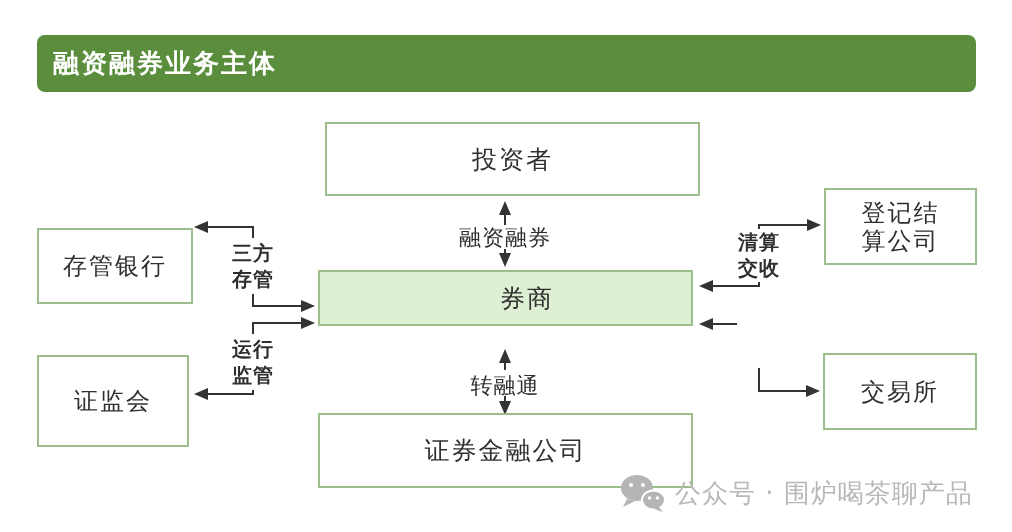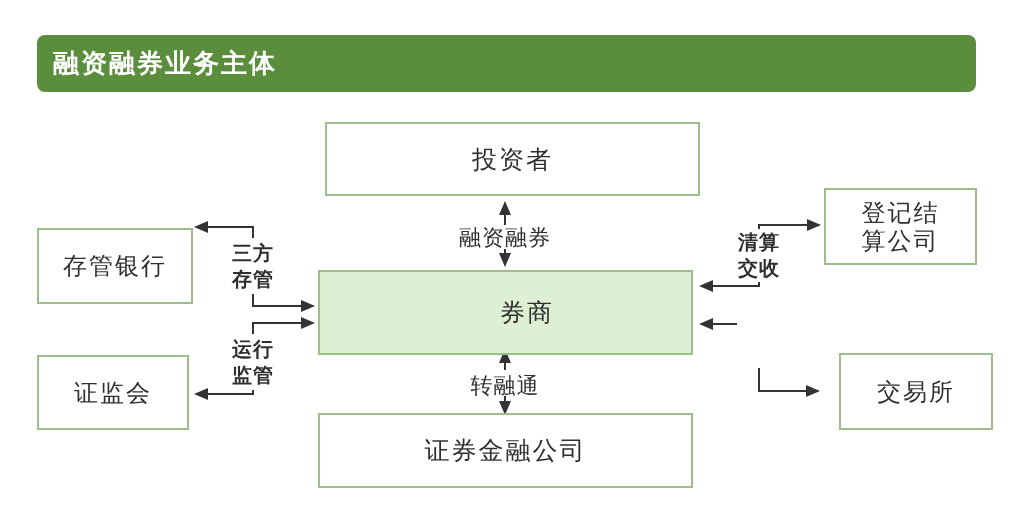--- a/index.html
+++ b/index.html
@@ -17,26 +17,26 @@
     color:#ffffff;font-size:26px;font-weight:bold;letter-spacing:2px;
   }
   
   .node{
     box-sizing:border-box;border:2px solid #9dbd8d;background:#ffffff;
     display:flex;align-items:center;justify-content:center;text-align:center;
     font-size:25px;letter-spacing:2px;color:#2f2f2f;z-index:1;
   }
   .node.fill{background:#def0d4;}
   .node-investor{left:325px;top:122px;width:375px;height:74px;}
-  .node-broker{left:318px;top:270px;width:375px;height:85px;padding-left:43px;}
+  .node-broker{left:318px;top:270px;width:375px;height:56px;padding-left:43px;}
   .node-secfin{left:318px;top:413px;width:375px;height:75px;}
   .node-custodian{left:37px;top:188px;width:156px;height:76px;font-size:24px;margin-top:40px;}
-  .node-csrc{left:37px;top:355px;width:152px;height:75px;font-size:24px;}
+  .node-csrc{left:37px;top:355px;width:152px;height:92px;font-size:24px;}
   .node-registration{left:824px;top:188px;width:153px;height:77px;font-size:24px;line-height:28px;}
-  .node-exchange{left:823px;top:353px;width:154px;height:77px;font-size:24px;margin-left:16px;}
+  .node-exchange{left:823px;top:353px;width:154px;height:77px;font-size:24px;}
   .two-line span{display:block;}
   
   .edge-label{
     text-align:center;font-size:22px;letter-spacing:1px;color:#2f2f2f;z-index:2;
   }
   .edge-label.small{font-size:20px;line-height:26px;font-weight:bold;}
   .lbl-rzrq{left:425px;top:223px;width:160px;}
   .lbl-zrt{left:425px;top:371px;width:160px;}
   .lbl-sfcg{left:213px;top:240px;width:80px;}
   .lbl-yxjg{left:213px;top:336px;width:80px;}
@@ -132,14 +132,27 @@
     <span>运行</span>
     <span>监管</span>
   </div>
 
   <div class="abs edge-label small two-line lbl-qsjs">
     <span>清算</span>
     <span>交收</span>
   </div>
 
 
+  <div class="abs watermark">
+    <svg width="48" height="38" viewBox="0 0 48 38">
+      <ellipse cx="19" cy="14" rx="16" ry="13" fill="#b5b5b5"></ellipse>
+      <polygon points="9,25 5,33 17,27" fill="#b5b5b5"></polygon>
+      <circle cx="13" cy="11" r="2" fill="#ffffff"></circle>
+      <circle cx="25" cy="11" r="2" fill="#ffffff"></circle>
+      <ellipse cx="35.5" cy="26" rx="11.5" ry="9.5" fill="#b5b5b5" stroke="#ffffff" stroke-width="2"></ellipse>
+      <polygon points="41,33 45,38 36,35" fill="#b5b5b5"></polygon>
+      <circle cx="31.5" cy="24" r="1.7" fill="#ffffff"></circle>
+      <circle cx="39.5" cy="24" r="1.7" fill="#ffffff"></circle>
+    </svg>
+    <span class="wm-text">公众号 · 围炉喝茶聊产品</span>
+  </div>
 
 </div>
 
 </body></html>

